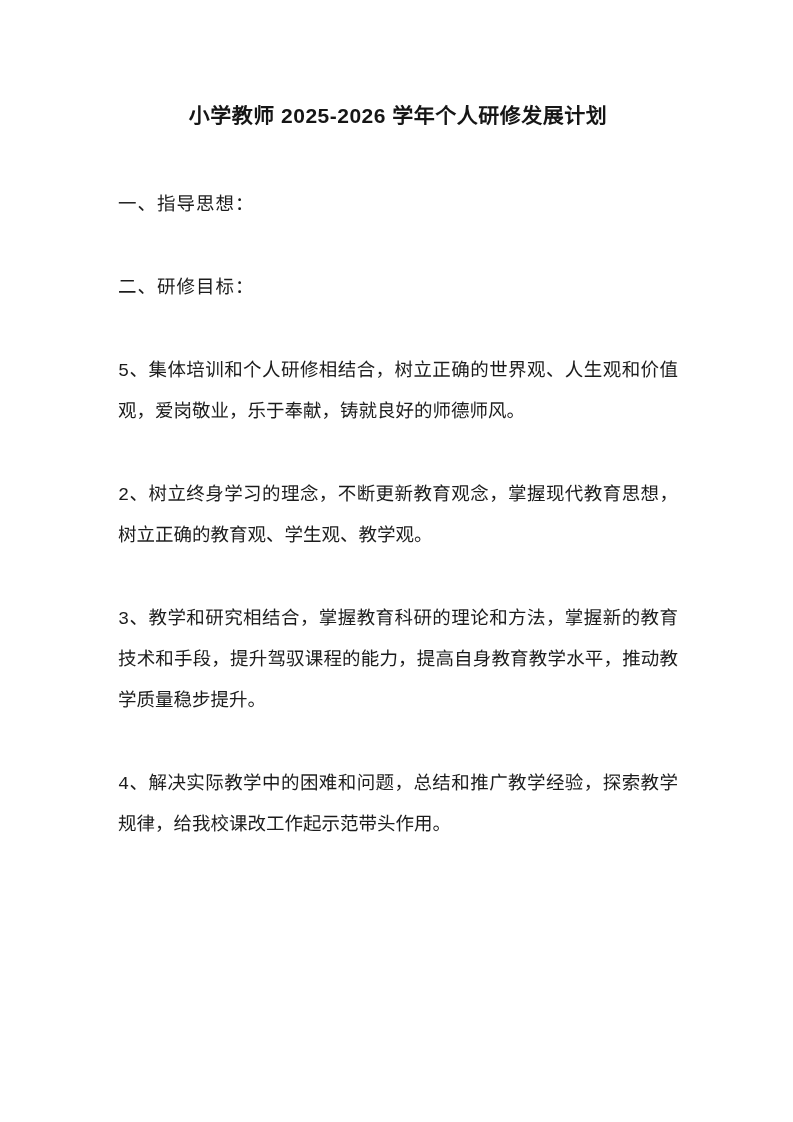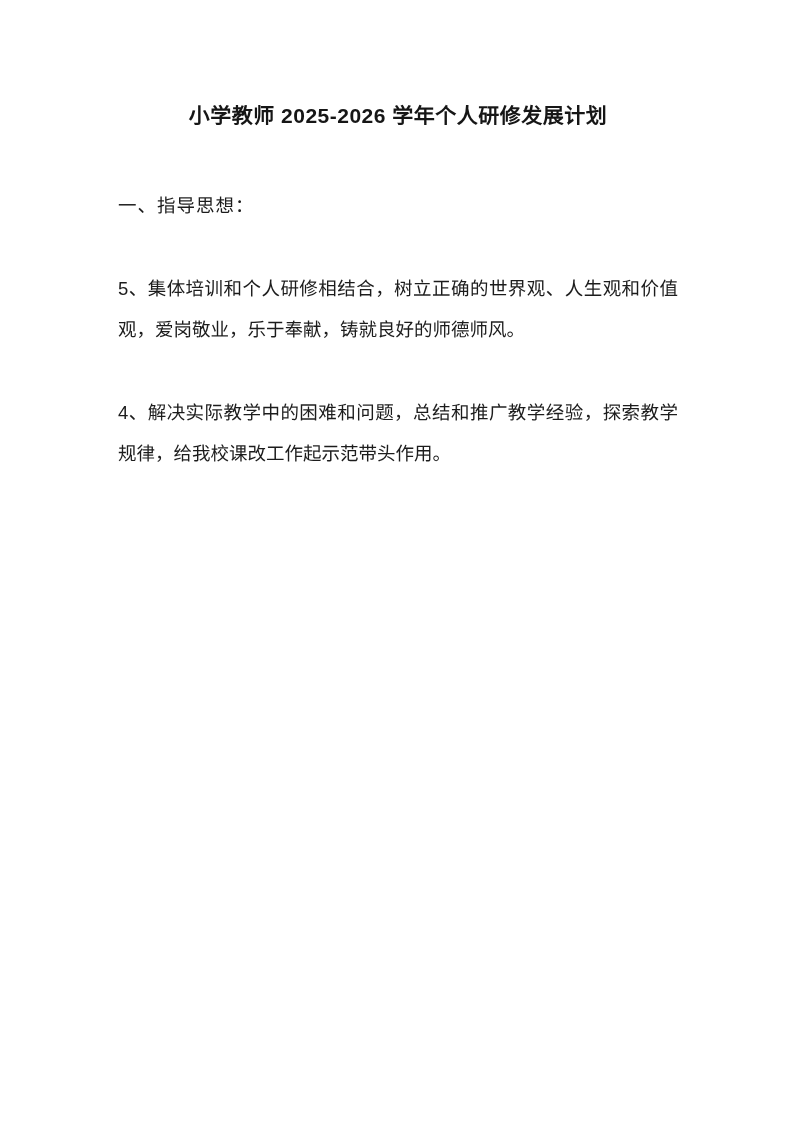--- a/index.html
+++ b/index.html
@@ -22,21 +22,21 @@
     font-family: "Liberation Sans", "DejaVu Sans", sans-serif;
     font-size: 21px;
     font-weight: bold;
     line-height: 41px;
     text-align: center;
     margin: 0 0 49px 0;
     color: #161616;
     letter-spacing: 0.5px;
   }
   .doc-para {
-    font-family: Liberation Sans, sans-serif;
+    font-family: Liberation Mono, monospace;
     font-size: 18.5px;
     line-height: 41px;
     text-align: justify;
     text-justify: inter-ideograph;
     margin: 0 0 42px 0;
     color: #1c1c1c;
     word-break: break-all;
   }
   .doc-heading {
     letter-spacing: 1px;
@@ -45,20 +45,23 @@
 </head>
 <body>
 
 <div class="page">
 
   <h1 class="doc-title">小学教师 2025-2026 学年个人研修发展计划</h1>
 
   <p class="doc-para doc-heading">一、指导思想：</p>
 
 
+  <p class="doc-para doc-heading">二、研修目标：</p>
 
   <p class="doc-para">5、集体培训和个人研修相结合，树立正确的世界观、人生观和价值观，爱岗敬业，乐于奉献，铸就良好的师德师风。</p>
 
+  <p class="doc-para">2、树立终身学习的理念，不断更新教育观念，掌握现代教育思想，树立正确的教育观、学生观、教学观。</p>
 
+  <p class="doc-para">3、教学和研究相结合，掌握教育科研的理论和方法，掌握新的教育技术和手段，提升驾驭课程的能力，提高自身教育教学水平，推动教学质量稳步提升。</p>
 
   <p class="doc-para">4、解决实际教学中的困难和问题，总结和推广教学经验，探索教学规律，给我校课改工作起示范带头作用。</p>
 
 </div>
 
 </body></html>

